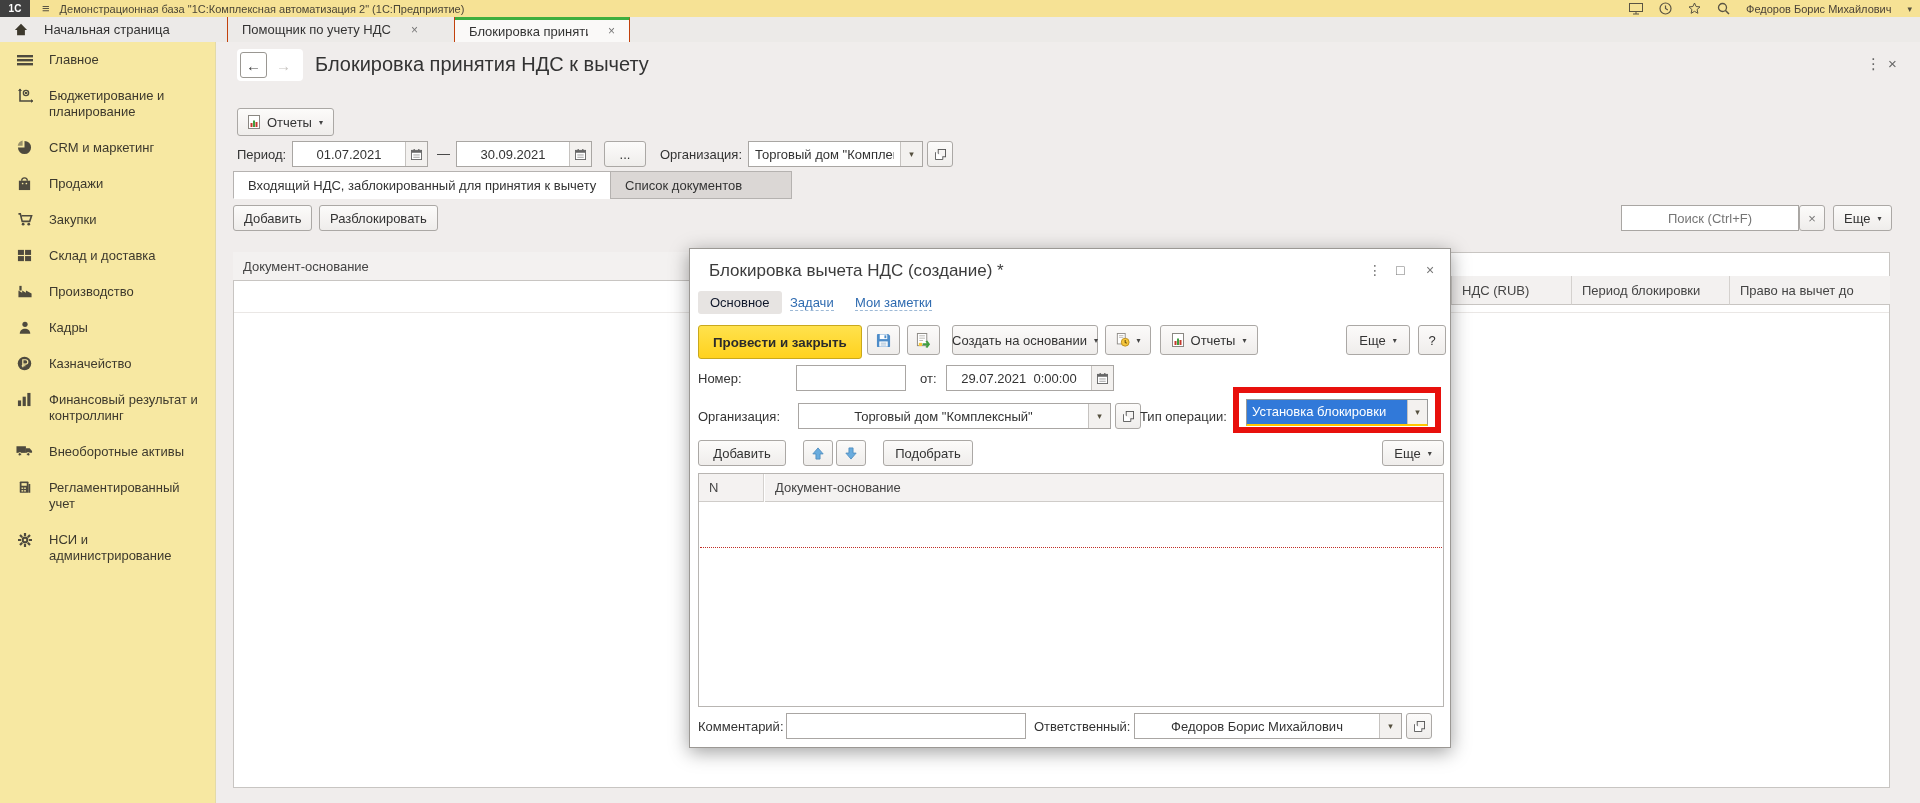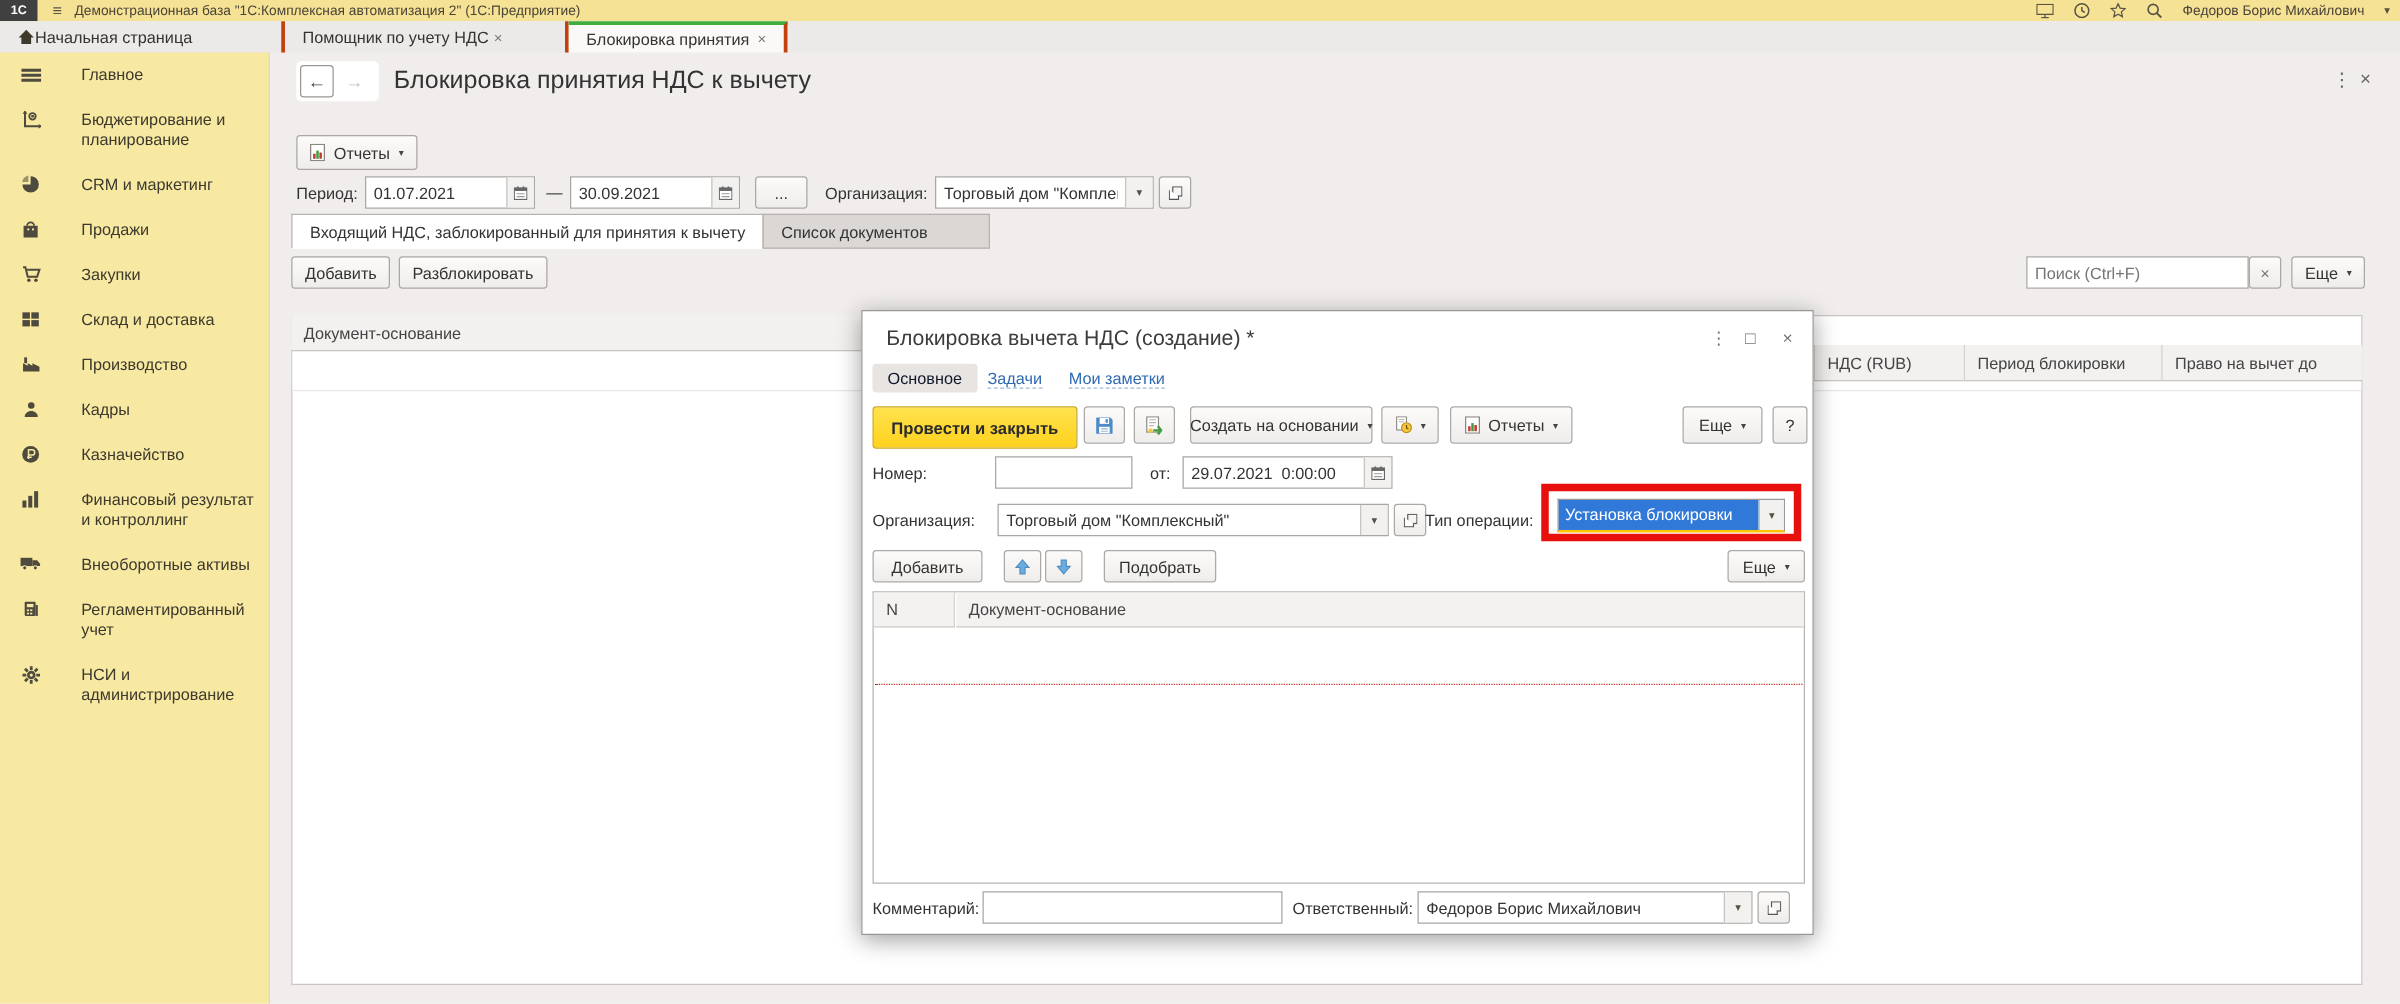--- a/index.html
+++ b/index.html
@@ -14,49 +14,49 @@
   .logo { width:30px; height:17px; background:#404040; color:#fff; font-weight:bold;
     font-size:10px; display:flex; align-items:center; justify-content:center; }
   .tb-menu { color:#5a5443; font-size:13px; margin:0 10px 0 12px; }
   .tb-title { color:#4a4536; font-size:11px; white-space:nowrap; }
   .tb-right { position:absolute; right:8px; top:0; height:17px; display:flex; align-items:center; gap:16px; }
   .tb-user { color:#4a4238; font-size:11px; white-space:nowrap; }
   .caret { color:#55503f; font-size:9px; }
 
   
   .tabbar { position:absolute; left:0; top:17px; width:1920px; height:25px; background:#ECEAE8; display:flex; }
-  .wtab { height:25px; display:flex; align-items:center; gap:0; padding:0 14px;
-    border-right:3px solid #c2410c; color:#333; white-space:nowrap; }
+  .wtab { height:25px; display:flex; align-items:center; gap:16px; padding:0 14px;
+    border-right:1px solid #c2410c; color:#333; white-space:nowrap; }
   .wtab .x { color:#777; font-size:12px; margin-left:4px; }
   .wtab.active { background:#FAF9F8; border-top:3px solid #3FAE3F; }
 
   
   .sidebar { position:absolute; left:0; top:42px; width:216px; height:761px;
     background:#F7E8A2; border-right:1px solid #E3DAA8; }
-  .side-item { display:flex; gap:31px; padding:10px 10px 10px 15px; cursor:default; }
+  .side-item { display:flex; gap:15px; padding:10px 10px 10px 15px; cursor:default; }
   .side-item .ic { width:19px; flex:0 0 19px; display:flex; justify-content:center; padding-top:0px; }
   .side-item .lbl { width:164px; line-height:16px; color:#3d392d; }
 
   
   .navwrap { position:absolute; left:237px; top:49px; width:66px; height:32px; background:#fff; border-radius:4px; }
   .navbtn { position:absolute; top:3px; width:27px; height:26px; display:flex; align-items:center;
     justify-content:center; font-size:15px; border-radius:3px; }
   .navbtn.back { left:3px; border:1px solid #9a9792; color:#444; background:#fff; }
   .navbtn.fwd  { left:33px; color:#C7C4C0; }
   .page-title { position:absolute; left:315px; top:53px; font-size:20px; color:#333; }
   .hdr-ico { position:absolute; top:55px; color:#666; font-size:15px; }
 
   
   .btn { background:linear-gradient(#FCFBFA,#EFEDEB); border:1px solid #ABA8A5; border-radius:3px;
     color:#333; display:inline-flex; align-items:center; justify-content:center; gap:7px;
     font-size:13px; padding:0 10px; height:26px; white-space:nowrap; }
   .btn .caret { font-size:8px; color:#444; }
   .field { display:flex; align-items:stretch; border:1px solid #A9A6A3; background:#fff; height:26px; }
   .field input { border:none; outline:none; flex:1; min-width:0; padding:0 6px; font-size:13px;
-    font-family:inherit; color:#333; background:transparent; }
+    font-family:inherit; color:#333; background:transparent;text-align:center; }
   .field .sq { width:22px; border-left:1px solid #C6C3C0; background:#F3F1EF; display:flex;
     align-items:center; justify-content:center; }
   .lab { position:absolute; color:#333; }
 
   
   .vtab { position:absolute; top:171px; height:28px; display:flex; align-items:center;
     padding:0 14px; border:1px solid #B5B2B0; white-space:nowrap; }
   .vtab.active { background:#FFFFFF; border-bottom:1px solid #FFFFFF; }
   .vtab.inactive { background:#DBD7D5; }
 

